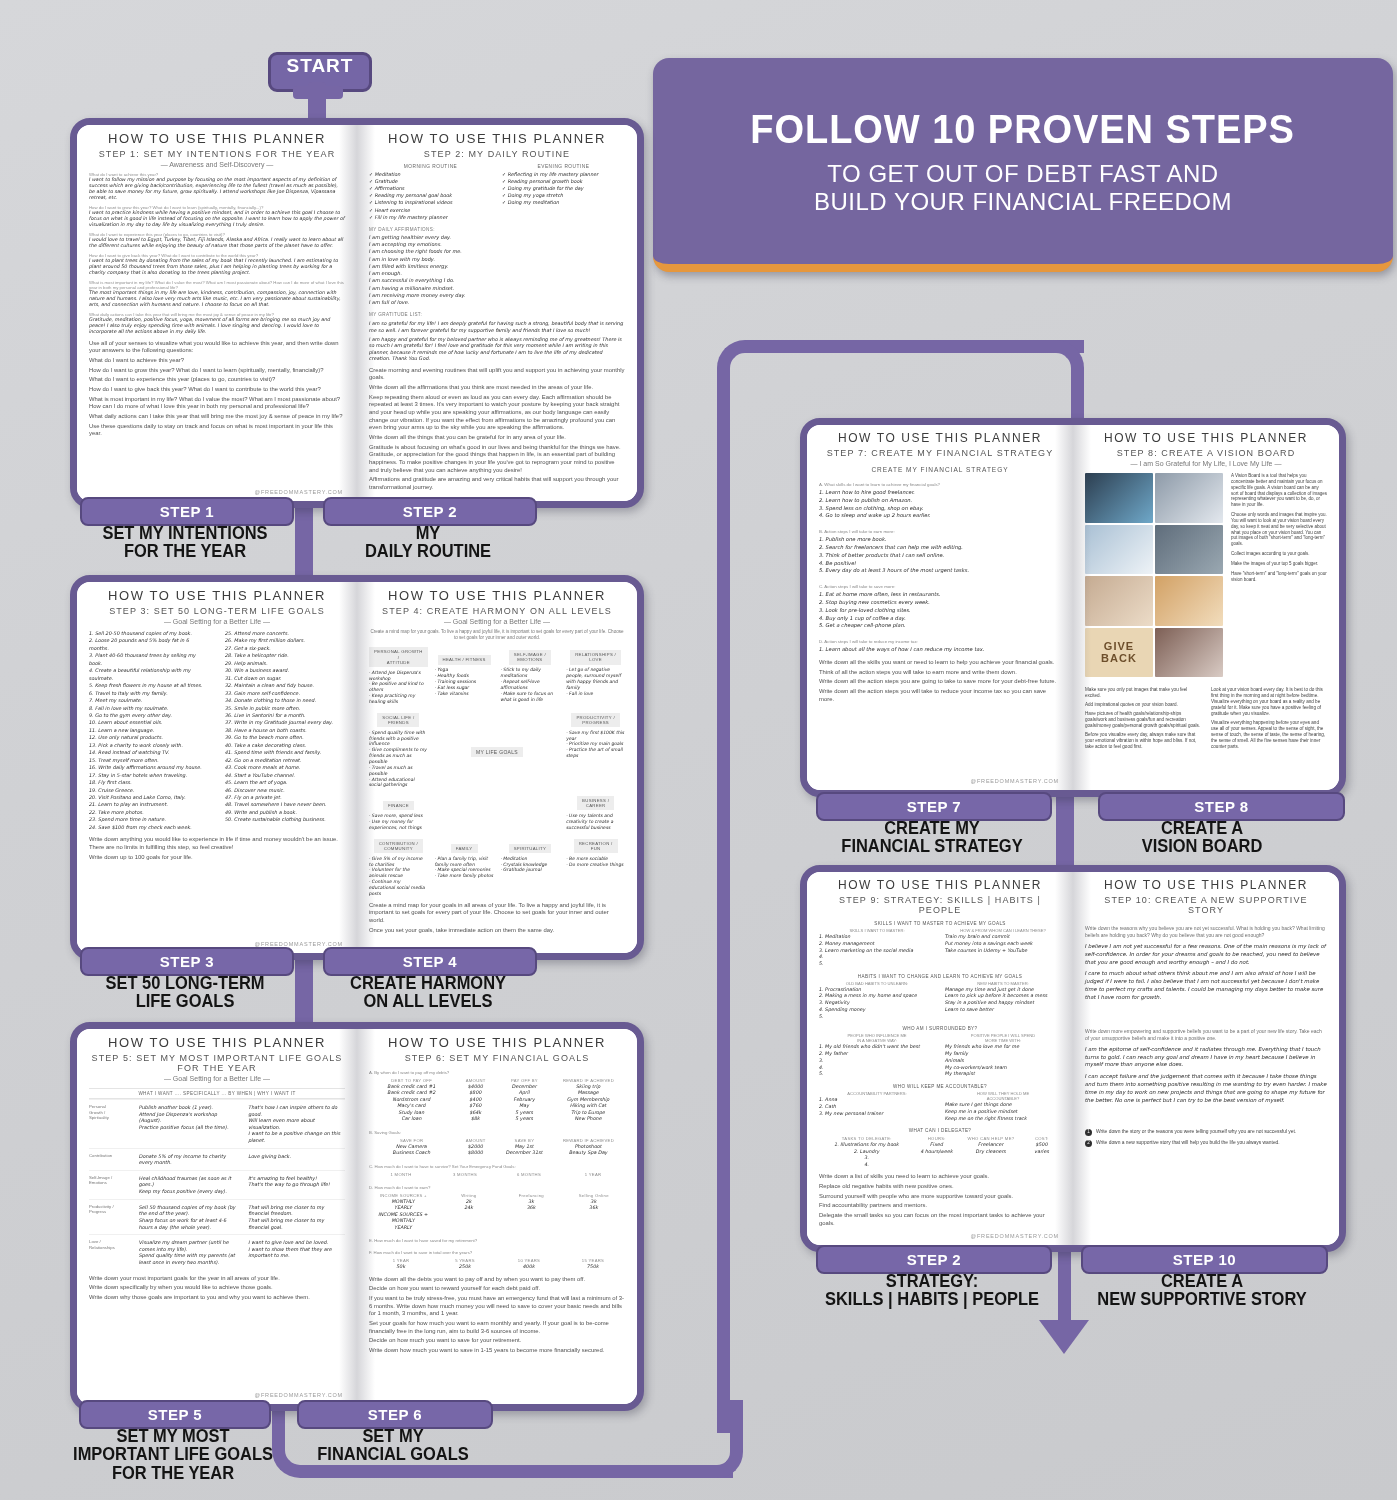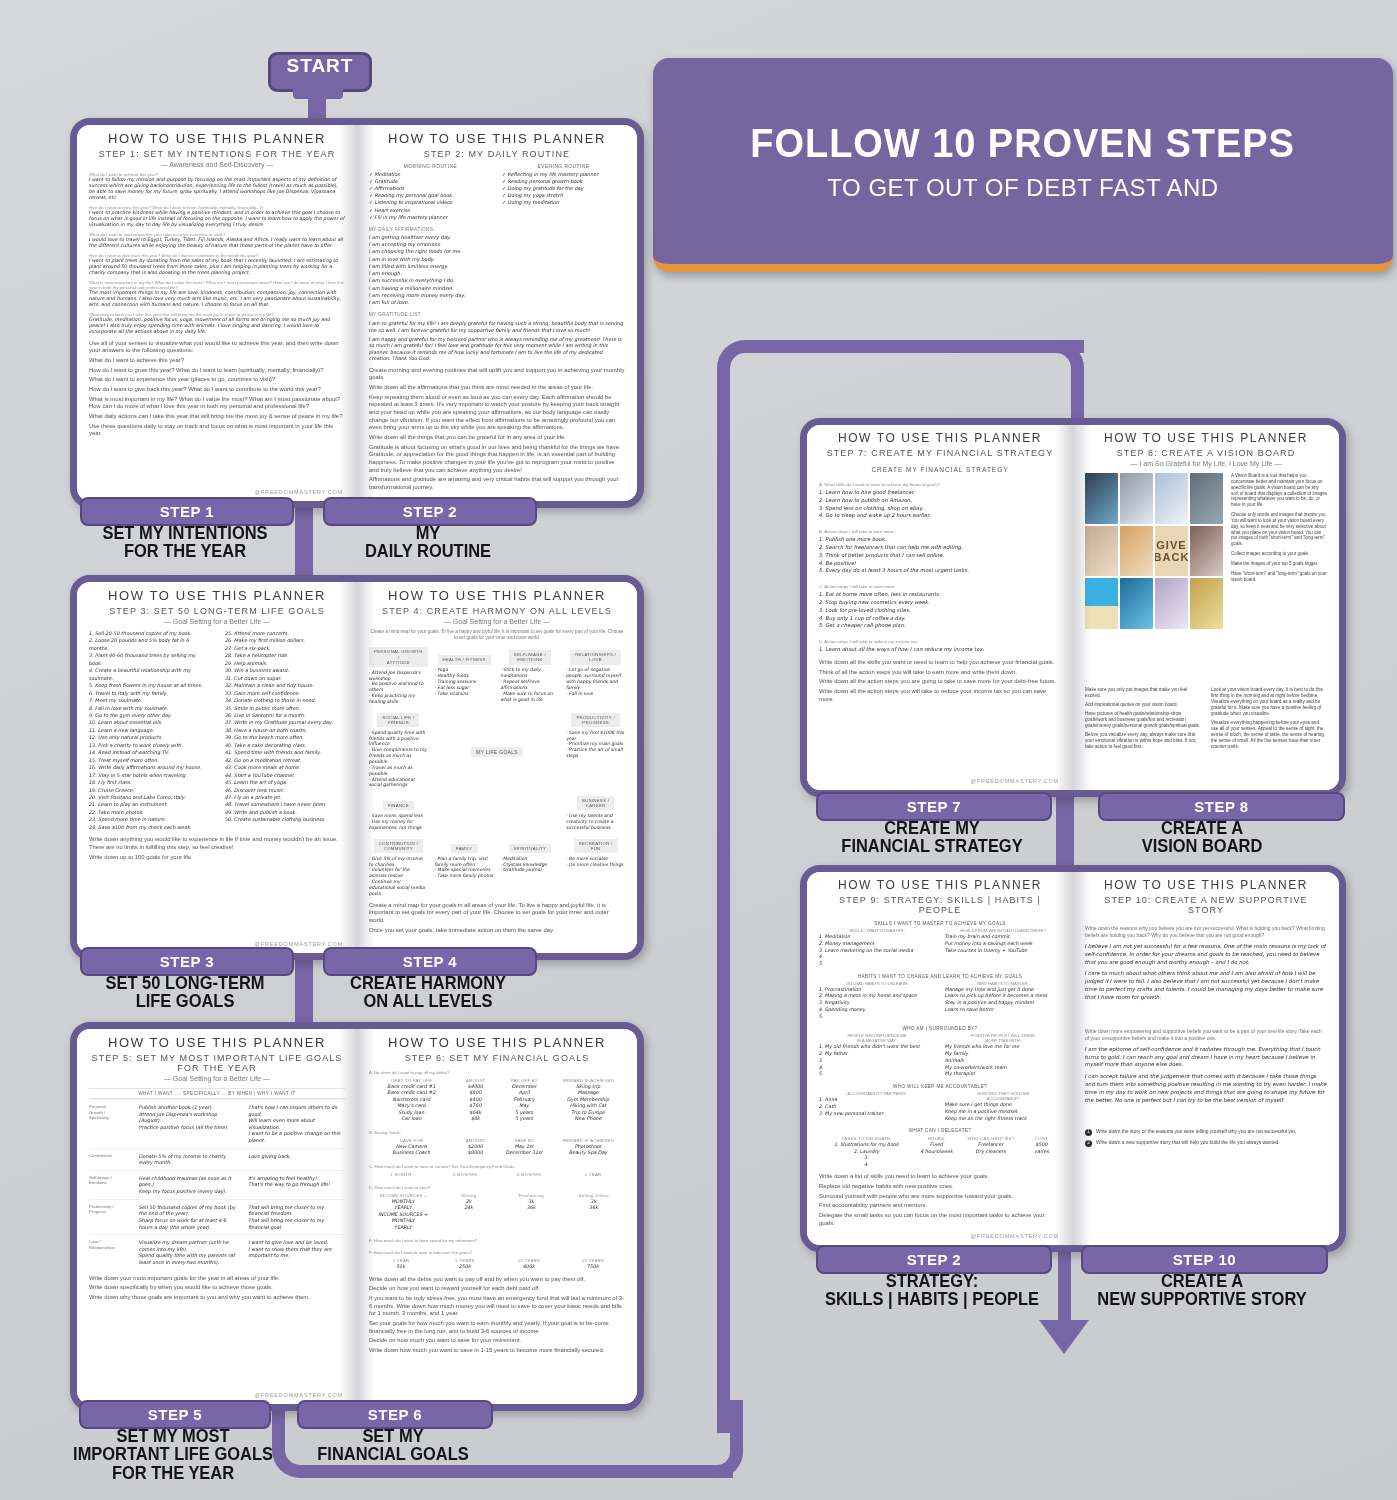--- a/index.html
+++ b/index.html
@@ -74,21 +74,21 @@
   .t-em,.t-tot{grid-template-columns:repeat(4,1fr);}
   .t-inc{grid-template-columns:1.1fr 1fr 1fr 1fr;}
   .fin-table .th{font-size:4.2px;color:#8a8a8a;letter-spacing:.3px;text-align:center;padding:1px 0;}
   .fin-table .td{font-size:4.8px;font-style:italic;font-family:"DejaVu Sans",sans-serif;color:#2c2c2c;text-align:center;line-height:1.35;}
   .trow{display:contents;}
   
   .sec-label{font-size:4.4px;color:#888;margin-top:9px;}
   .sec-items{font-size:5.2px;line-height:1.5;margin-top:2px;}
   
   .vb-wrap{display:flex;gap:8px;margin-top:6px;height:208px;}
-  .board{width:57%;display:grid;grid-template-columns:repeat(4,1fr);grid-template-rows:repeat(4,1fr);gap:2px;}
+  .board{width:57%;display:grid;grid-template-columns:repeat(2,1fr);grid-template-rows:repeat(4,1fr);gap:2px;}
   .tile{border-radius:1px;position:relative;overflow:hidden;}
   .tl1{background:linear-gradient(135deg,#2c3e50,#6fa8c9);}
   .tl2{background:linear-gradient(135deg,#8d9aa8,#e3e8ee);}
   .tl3{background:linear-gradient(135deg,#a9c0d4,#eef3f7);}
   .tl4{background:linear-gradient(135deg,#5f6d7b,#9aa8b2);}
   .tl5{background:linear-gradient(135deg,#c5ab92,#ecdcc8);}
   .tl6{background:linear-gradient(135deg,#d2a165,#f2ddbd);}
   .tl7{background:#e9d6b4;display:flex;align-items:center;justify-content:center;}
   .tl7 span{font-size:11px;font-weight:bold;color:#6d4f2c;letter-spacing:1px;line-height:1.1;white-space:pre-line;text-align:center;}
   .tl8{background:linear-gradient(135deg,#7d5f55,#d9cbc4);}
@@ -136,21 +136,21 @@
   <div class="connector" style="left:272px;top:1395px;width:448px;height:70px;border-left-width:13px;border-bottom-width:13px;border-bottom-left-radius:28px;"></div>
   <div class="connector" style="left:704px;top:1400px;width:26px;height:65px;border-right-width:13px;border-bottom-width:13px;border-bottom-right-radius:26px;"></div>
   <div class="connector" style="left:717px;top:340px;width:354px;height:1080px;border-left-width:13px;border-top-width:13px;border-top-left-radius:28px;"></div>
   <div class="connector" style="left:1037px;top:340px;width:34px;height:80px;border-right-width:13px;border-top-width:13px;border-top-right-radius:28px;"></div>
 
   <div class="stem" style="left:1058px;top:1238px;width:13px;height:86px;"></div>
   <div class="arrow-head" style="left:1039px;top:1320px;"></div>
 
   <div class="banner">
     <div class="l1">FOLLOW 10 PROVEN STEPS</div>
-    <div class="l2"><span>TO GET OUT OF DEBT FAST AND</span><br></div>
+    <div class="l2"><span>TO GET OUT OF DEBT FAST AND</span><br><span>BUILD YOUR FINANCIAL FREEDOM</span></div>
   </div>
 
   <div class="spread" style="left:70px;top:118px;width:560px;height:376px;">
     <div class="page">
       <div class="ph">HOW TO USE THIS PLANNER</div>
       <div class="psub">STEP 1: SET MY INTENTIONS FOR THE YEAR</div>
       <div class="ptag">— Awareness and Self-Discovery —</div>
       <div style="margin-top:4px;">
         <div class="q">What do I want to achieve this year?</div>
         <div class="a">I want to follow my mission and purpose by focusing on the most important aspects of my definition of success which are giving back/contribution, experiencing life to the fullest (travel as much as possible), be able to save money for my future, grow spiritually. I attend workshops like Joe Dispenza, Vipassana retreat, etc.</div>

